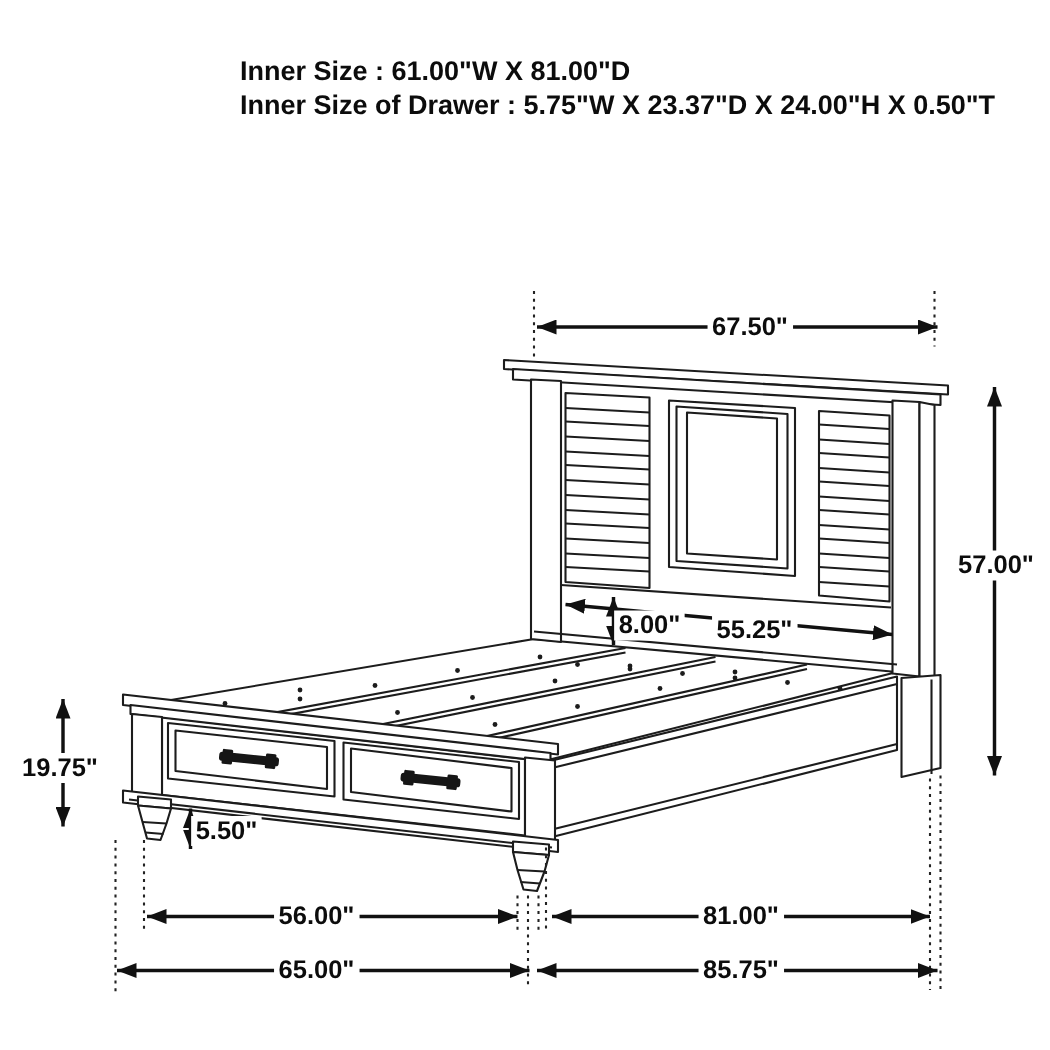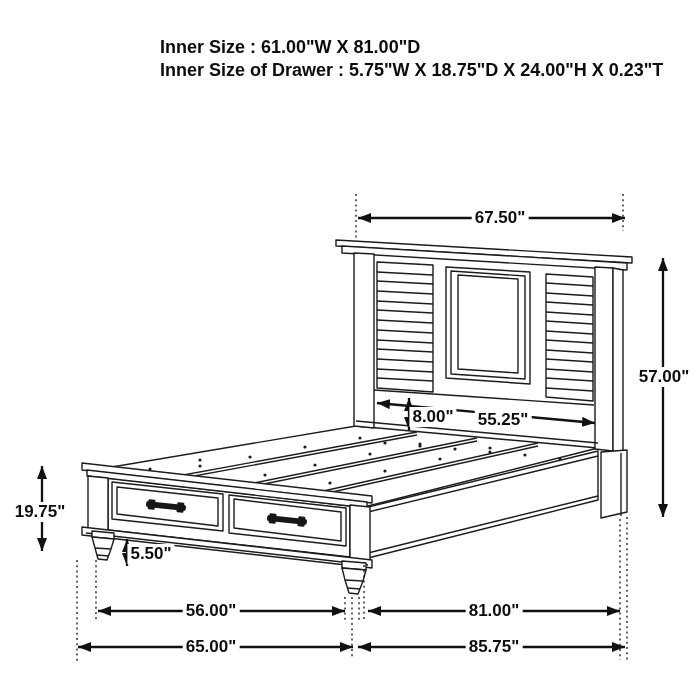--- a/index.html
+++ b/index.html
@@ -18,21 +18,21 @@
     font-size:17px;font-weight:700;white-space:nowrap;color:#0c0c0c;
   }
 </style>
 </head>
 <body>
 
 <div class="stage">
 
   <div class="title-block">
     <div>Inner Size : 61.00"W X 81.00"D</div>
-    <div>Inner Size of Drawer : 5.75"W X 18.75"D X 24.00"H X 0.23"T</div>
+    <div>Inner Size of Drawer : 5.75"W X 23.37"D X 24.00"H X 0.50"T</div>
   </div>
 
   <svg class="diagram-svg" viewBox="0 0 700 700">
     <defs>
       <marker id="arr" markerWidth="14" markerHeight="10" refX="13" refY="5" orient="auto-start-reverse" markerUnits="userSpaceOnUse">
         <path d="M0,0 L13,5 L0,10 Z" fill="#111"></path>
       </marker>
     </defs>
 
     <g stroke="#1c1c1c" stroke-width="1.4" fill="none" stroke-linejoin="round">

